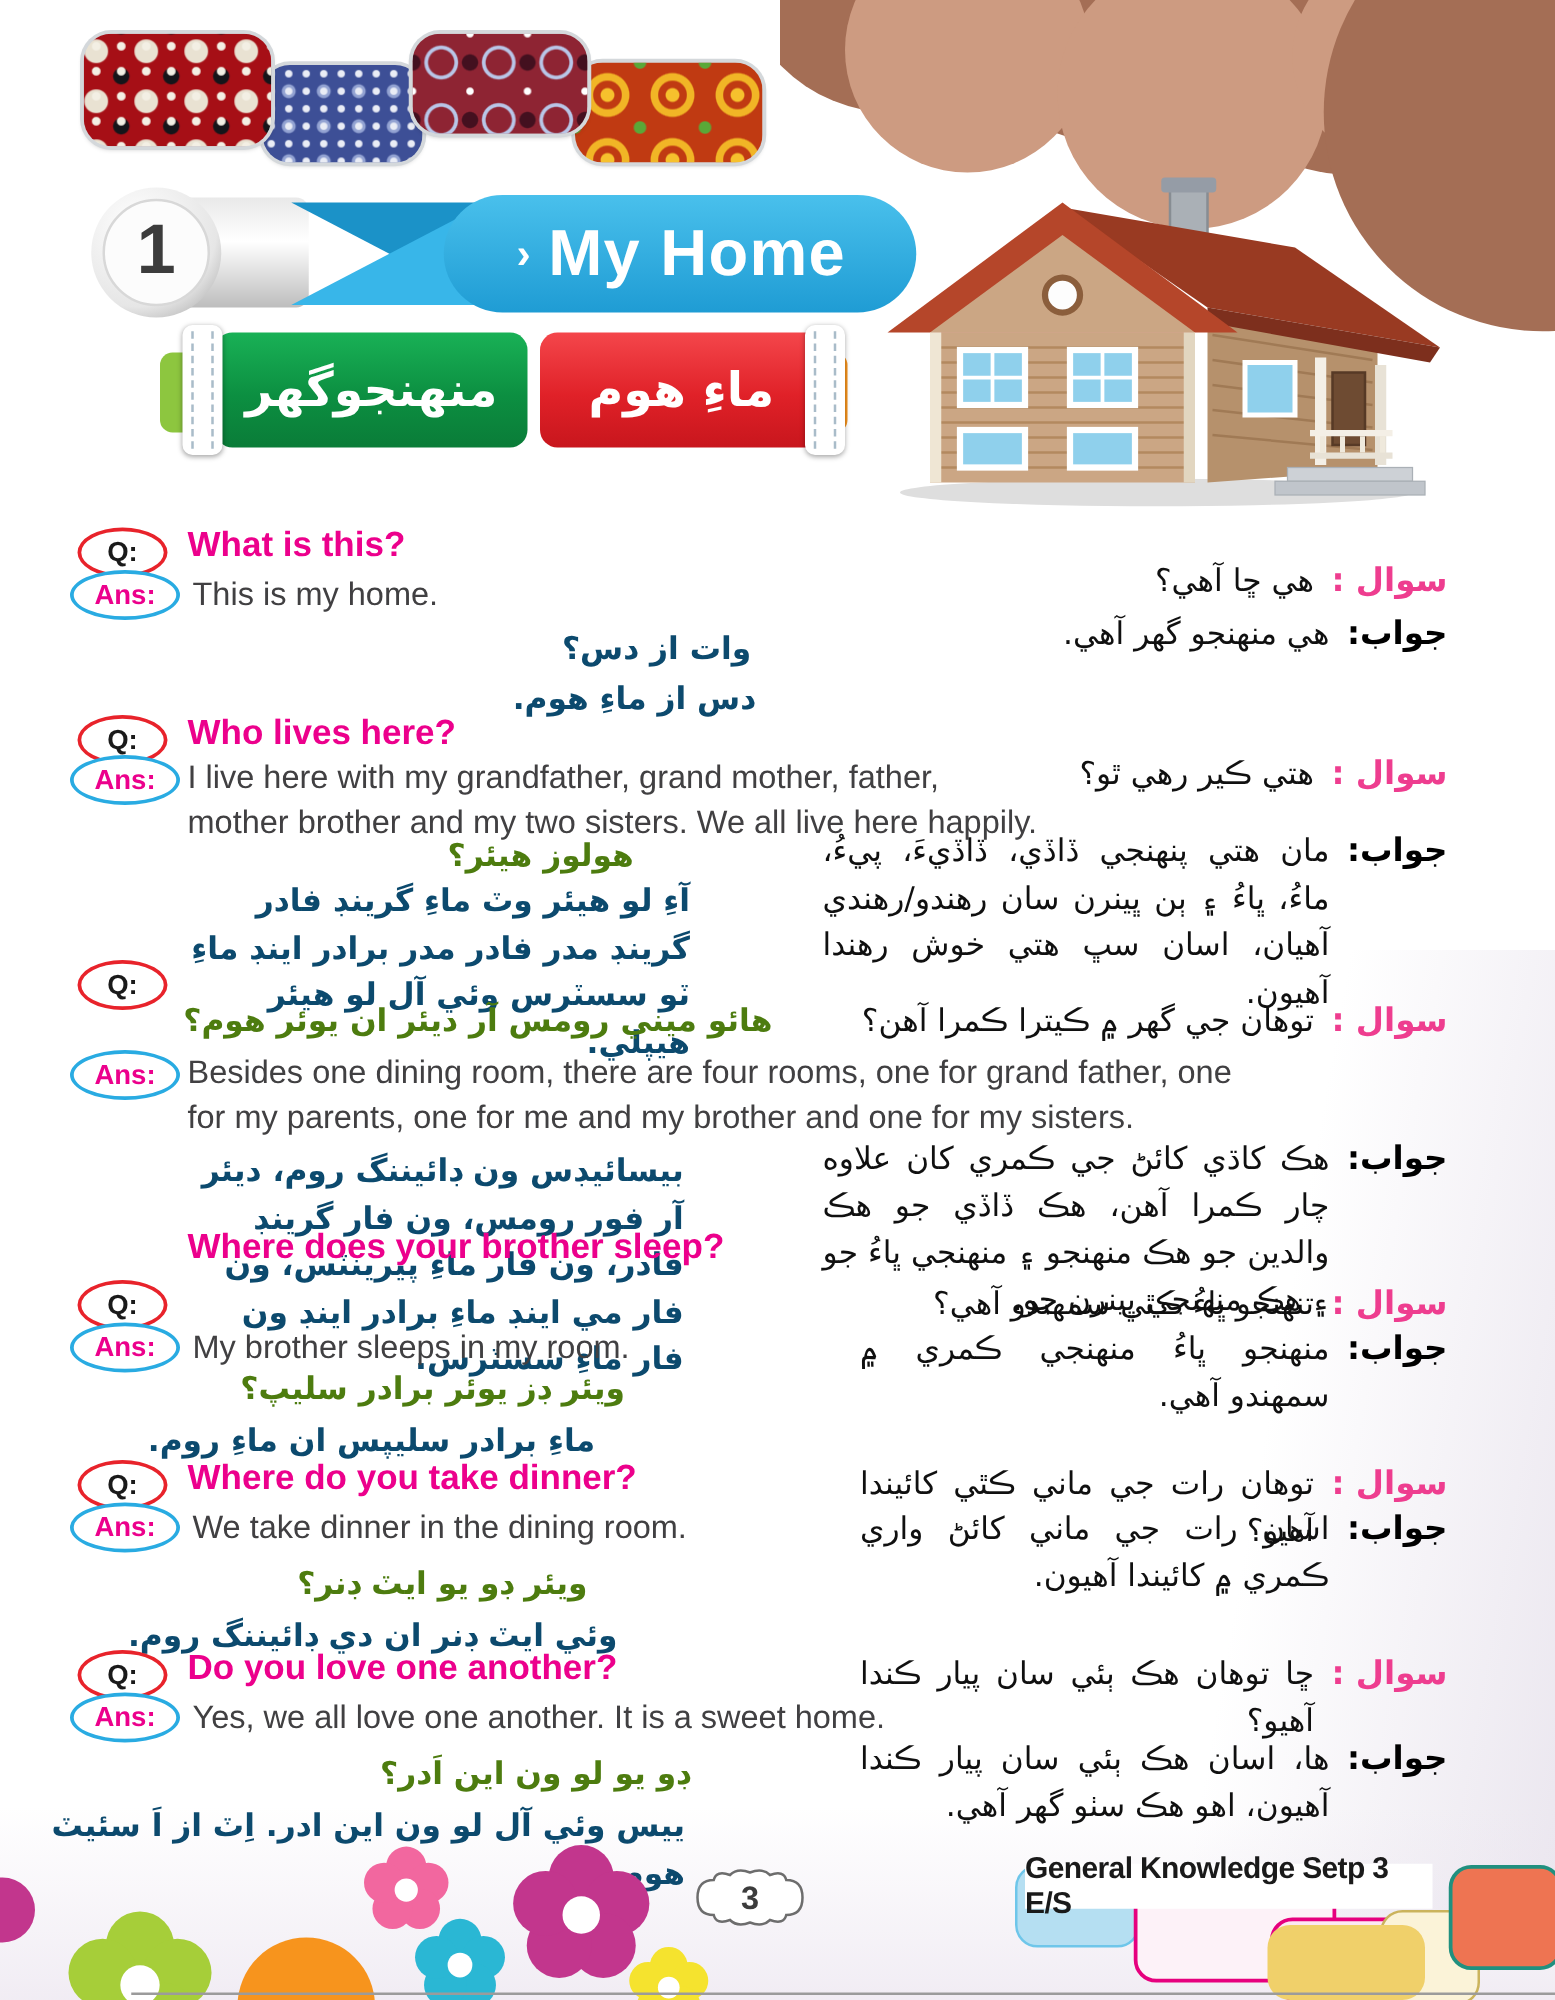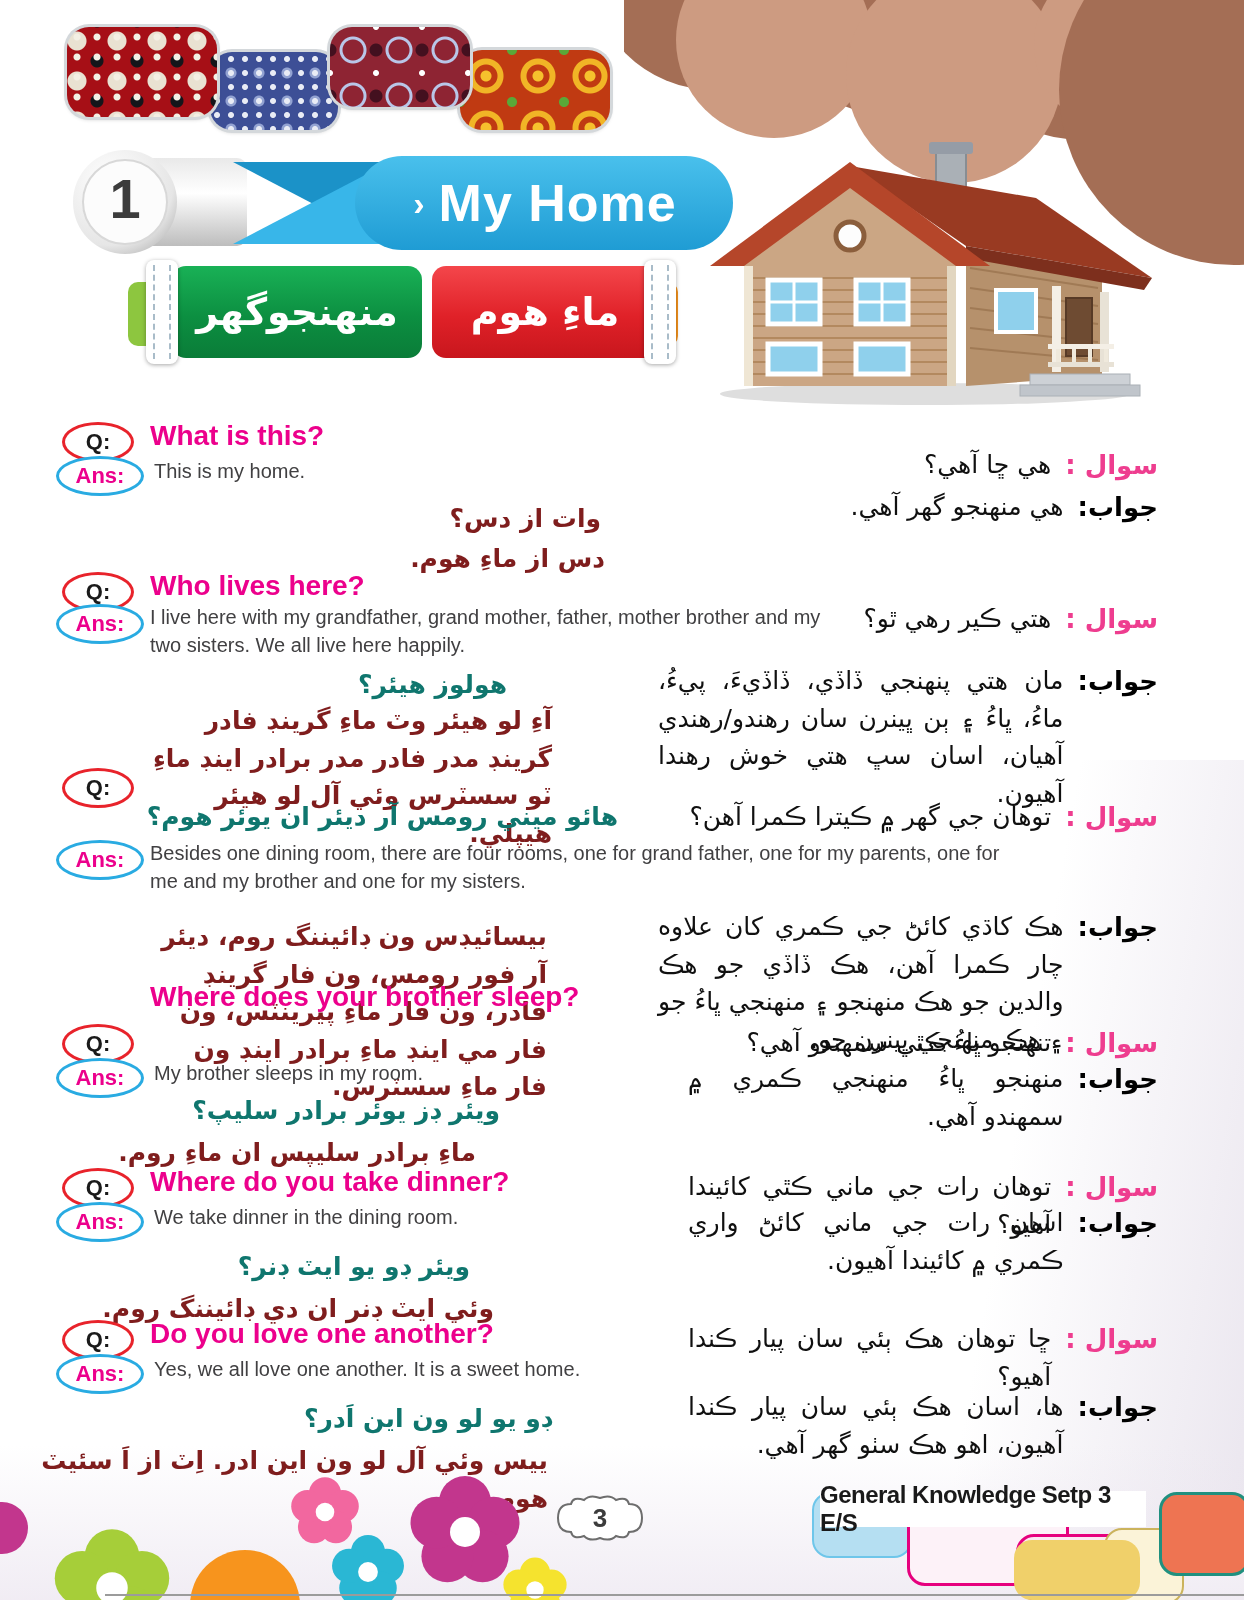--- a/index.html
+++ b/index.html
@@ -45,24 +45,24 @@
   .roller{position:absolute;background:#fff;border-radius:8px;box-shadow:0 1px 4px rgba(0,0,0,.35);}
   .roller-inner{position:absolute;top:5px;bottom:5px;left:7px;right:7px;
                 border-left:2px dashed #a9bcc9;border-right:2px dashed #a9bcc9;}
 
   
   .badge{position:absolute;display:flex;align-items:center;justify-content:center;background:#fff;
          border-radius:50%;font-weight:bold;font-size:22px;}
   .badge-q{width:66px;height:34px;border:3px solid #e8232b;color:#1a1a1a;}
   .badge-ans{width:82px;height:34px;border:3px solid #29abe2;color:#ec008c;}
   .q-en{position:absolute;font-weight:bold;font-size:28px;color:#ec008c;}
-  .a-en{position:absolute;font-size:20px;color:#414042;line-height:1.38;}
+  .a-en{position:absolute;font-size:26px;color:#414042;line-height:1.38;}
   .tr{position:absolute;font-family:"DejaVu Sans",sans-serif;direction:rtl;font-weight:bold;font-size:25px;}
-  .tr-blue{color:#0f766e;}
-  .tr-black{color:#7f1d1d;line-height:1.5;text-align:right;}
+  .tr-blue{color:#4d7c0f;}
+  .tr-black{color:#0c4a6e;line-height:1.5;text-align:right;}
   .sd-row{position:absolute;right:86px;width:470px;direction:rtl;display:flex;gap:14px;
           font-family:"DejaVu Sans",sans-serif;font-size:25px;color:#101010;line-height:1.5;}
   .sd-label{flex:0 0 auto;font-weight:bold;font-size:26px;}
   .lbl-pink{color:#ee3d8f;}
   .lbl-blue{color:#000000;}
   .sd-text{flex:1;text-align:justify;}
 
   
   .brand-rect{position:absolute;border-radius:18px;}
   .brand-strip{position:absolute;background:#fff;display:flex;align-items:center;justify-content:center;}

